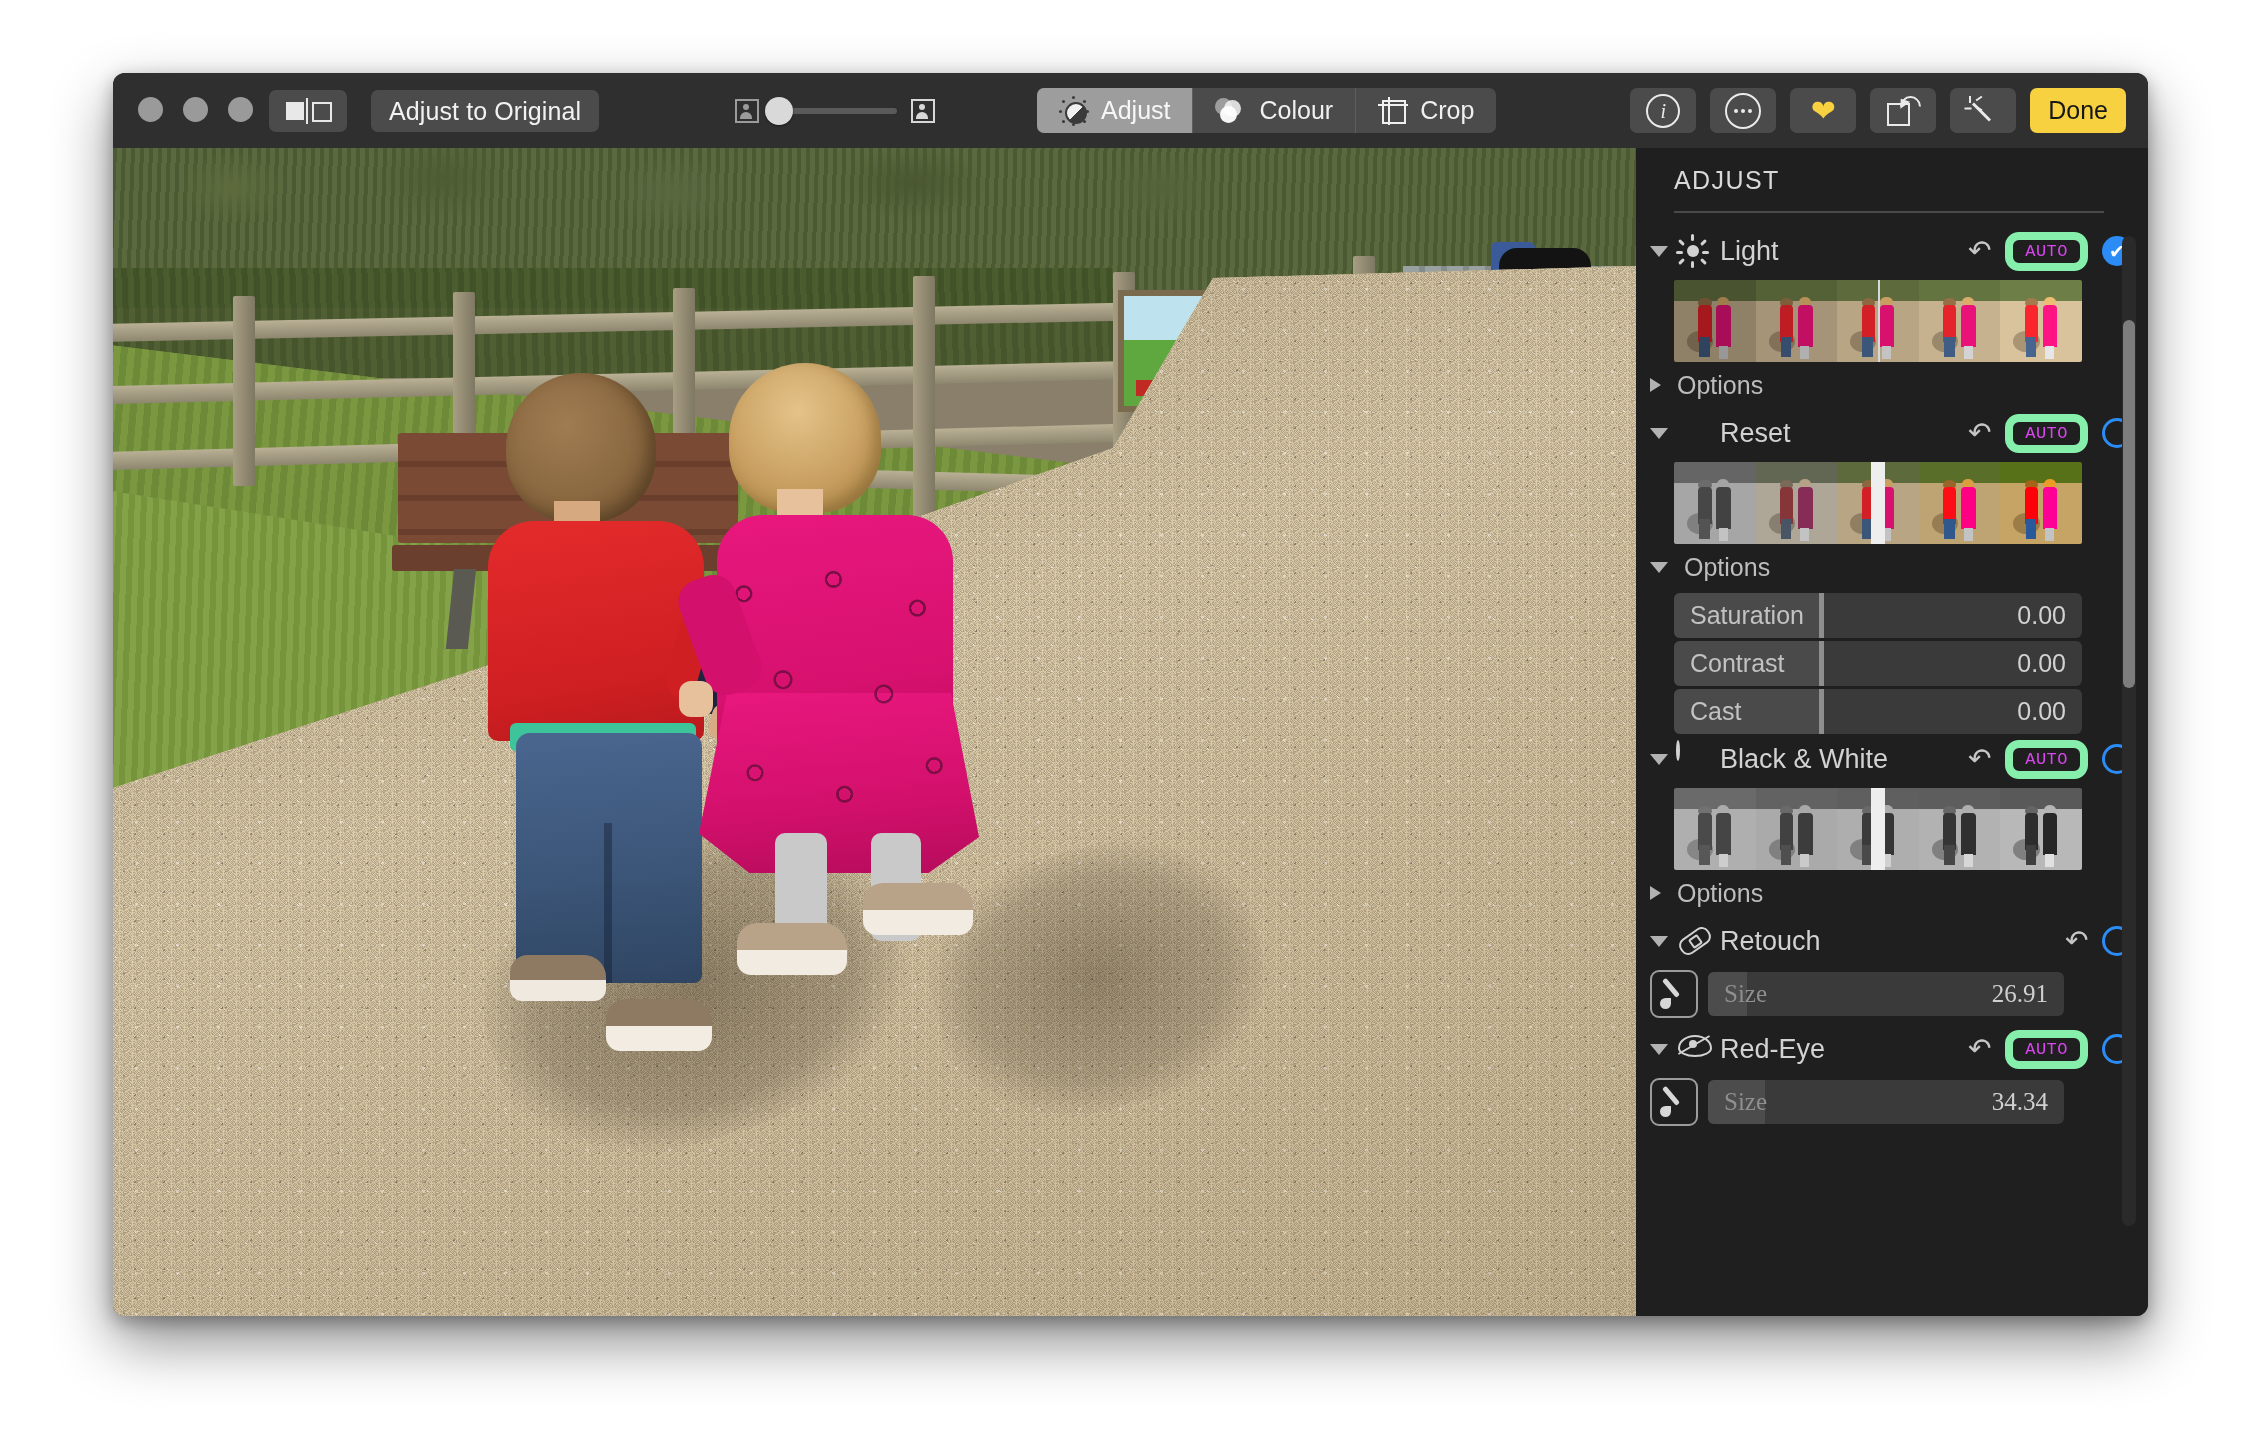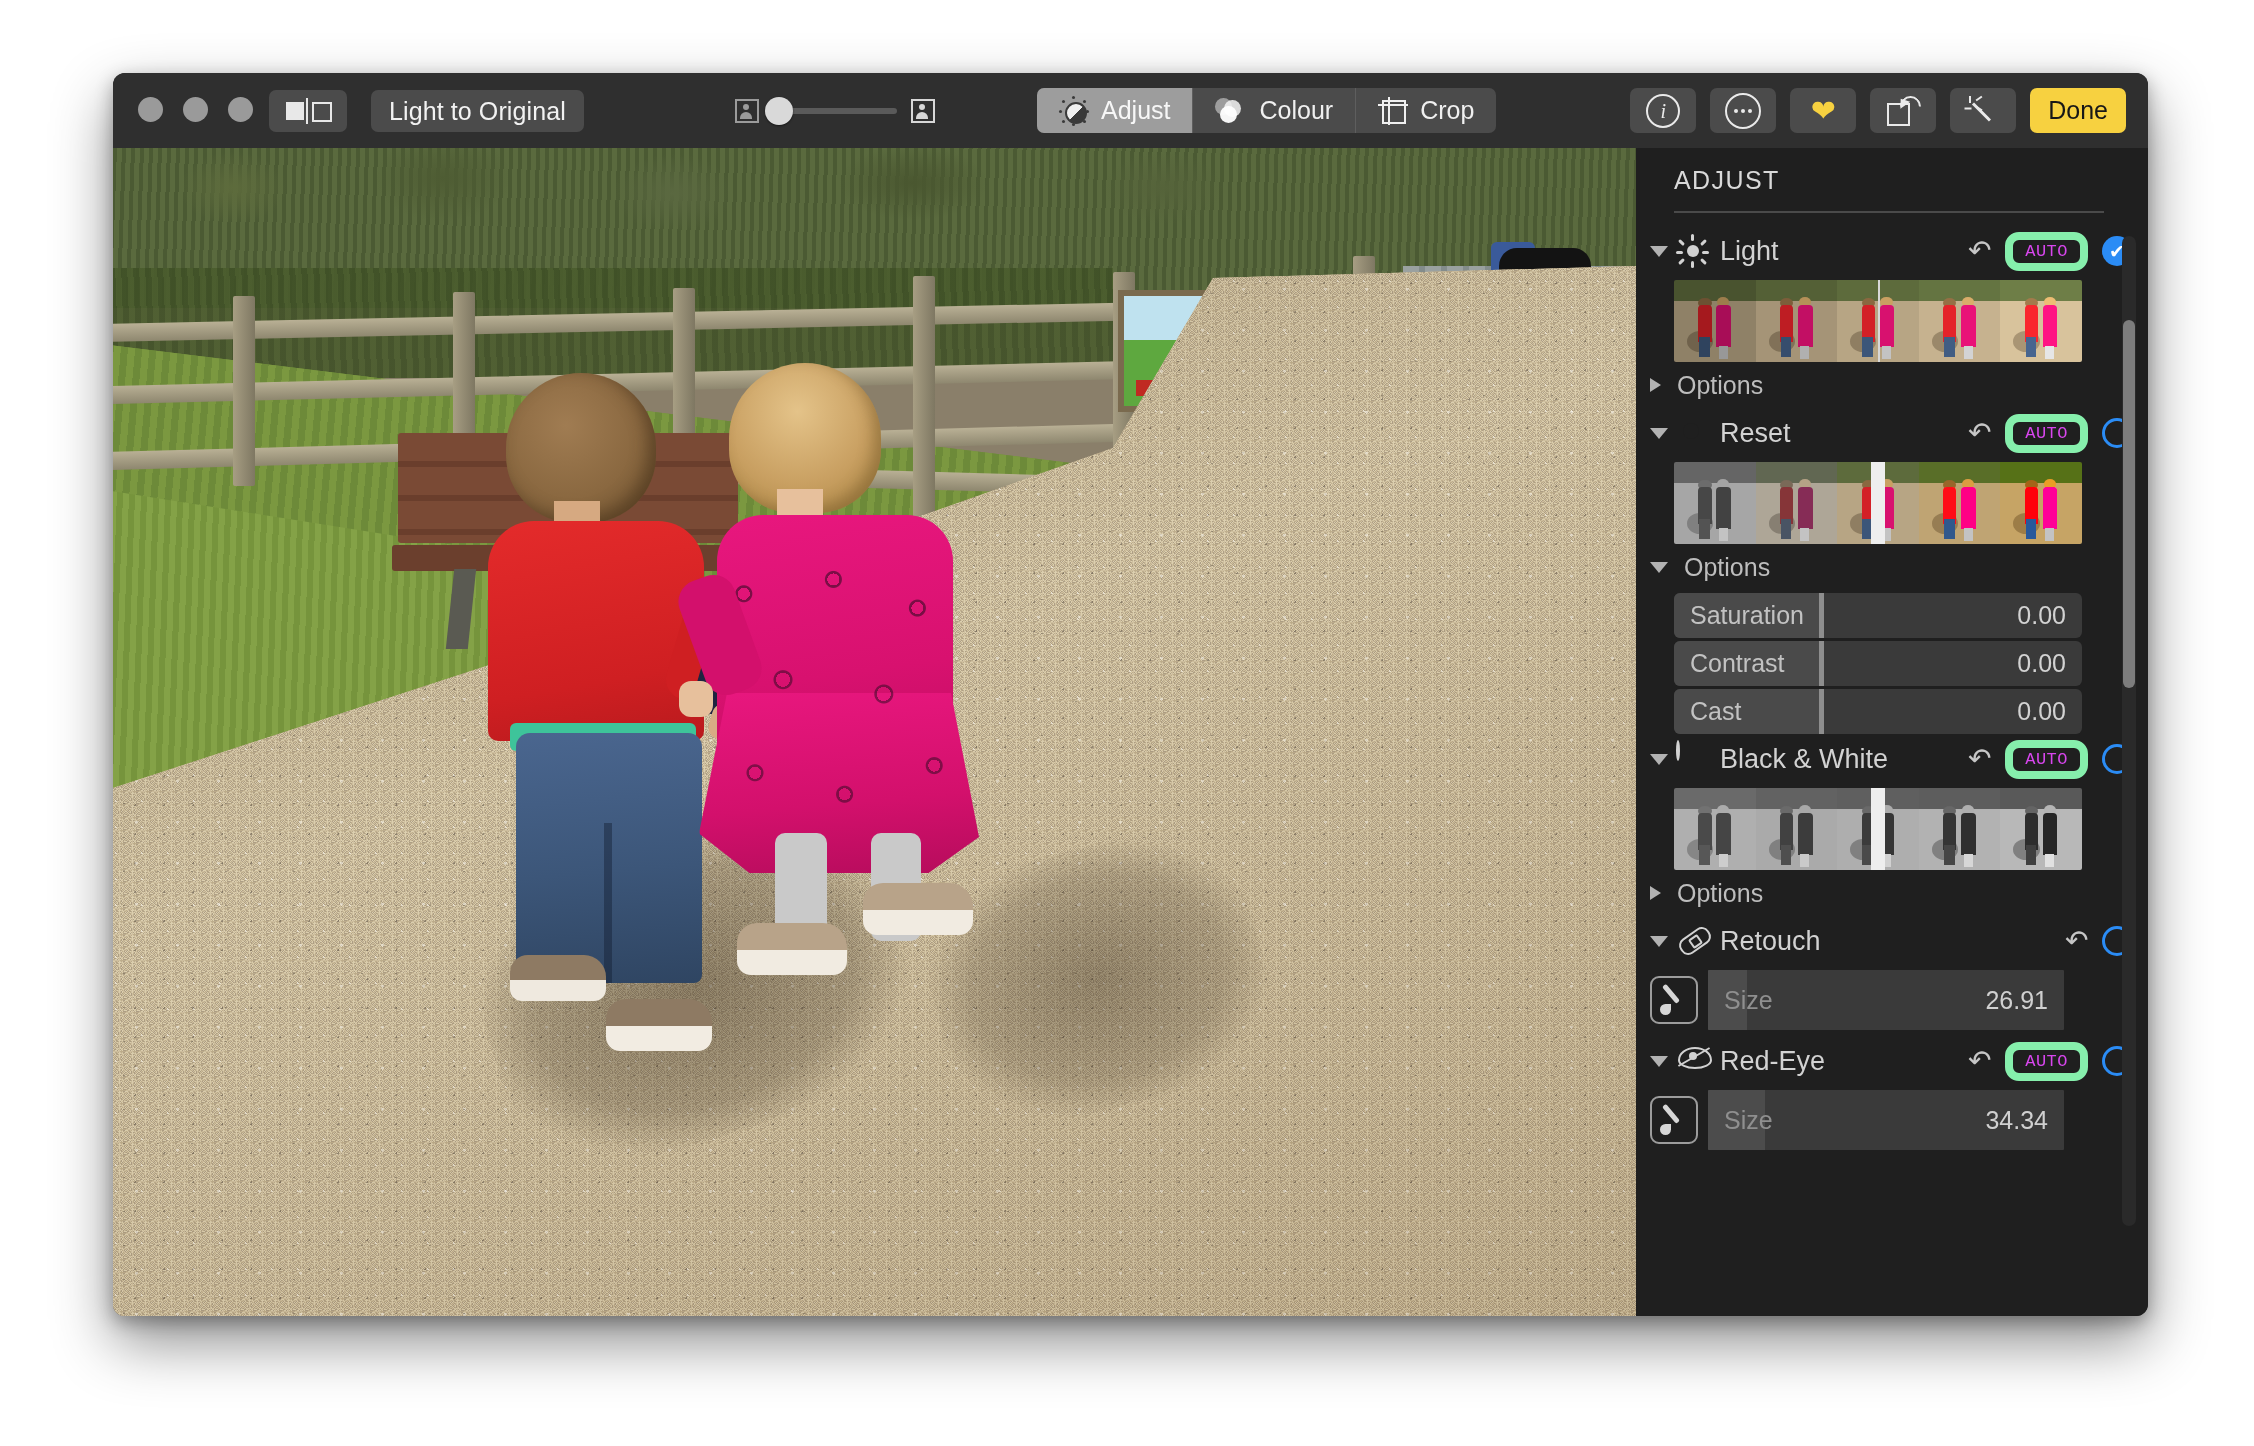--- a/index.html
+++ b/index.html
@@ -550,22 +550,22 @@
   .brush-btn .bb {
     position:absolute; left: 10px; top: 9px; width: 5px; height: 22px;
     background:#d7d7d7; transform: rotate(-40deg); transform-origin: top left;
     border-radius: 2px;
   }
   .brush-btn .bt {
     position:absolute; left: 8px; bottom: 7px; width: 11px; height: 11px;
     background:#d7d7d7; border-radius: 50% 0 50% 50%;
   }
   .brush-slider {
-    width: 356px; height: 60px; background: #3a3a3a; border-radius: 1px;
-    position: relative; overflow: hidden; display:flex; align-items:center;
+    width: 356px; height: 44px; background: #3a3a3a; border-radius: 6px;
+    position: relative; overflow: hidden; display:flex; align-items:center;font-family:Liberation Serif, serif;
   }
   .brush-slider .fill { position:absolute; left:0; top:0; bottom:0; background:#4c4c4c; }
   .brush-slider .name { position:relative; color:#8f8f8f; font-size:25px; padding-left:16px;}
   .brush-slider .val { position:absolute; right:16px; color:#d0d0d0; font-size:25px;}
 
   .sb-scrollbar {
     position:absolute; right: 12px; top: 88px;
     width: 14px; height: 990px;
     background: #2a2a2a; border-radius: 7px;
   }
@@ -645,21 +645,21 @@
 
       <div class="split-btn">
         <div class="split-ico">
           <div class="sq1"></div>
             <div class="bar"></div>
             <div class="sq2"></div>
         </div>
       </div>
 
       <div class="revert-btn">
-        <span>Light to Original</span>
+        <span>Adjust to Original</span>
       </div>
 
       <div class="compare-slider">
         <div class="person-ico"></div>
         <div class="slider-track">
           <div class="slider-knob"></div>
         </div>
         <div class="person-ico filled"></div>
       </div>
 

